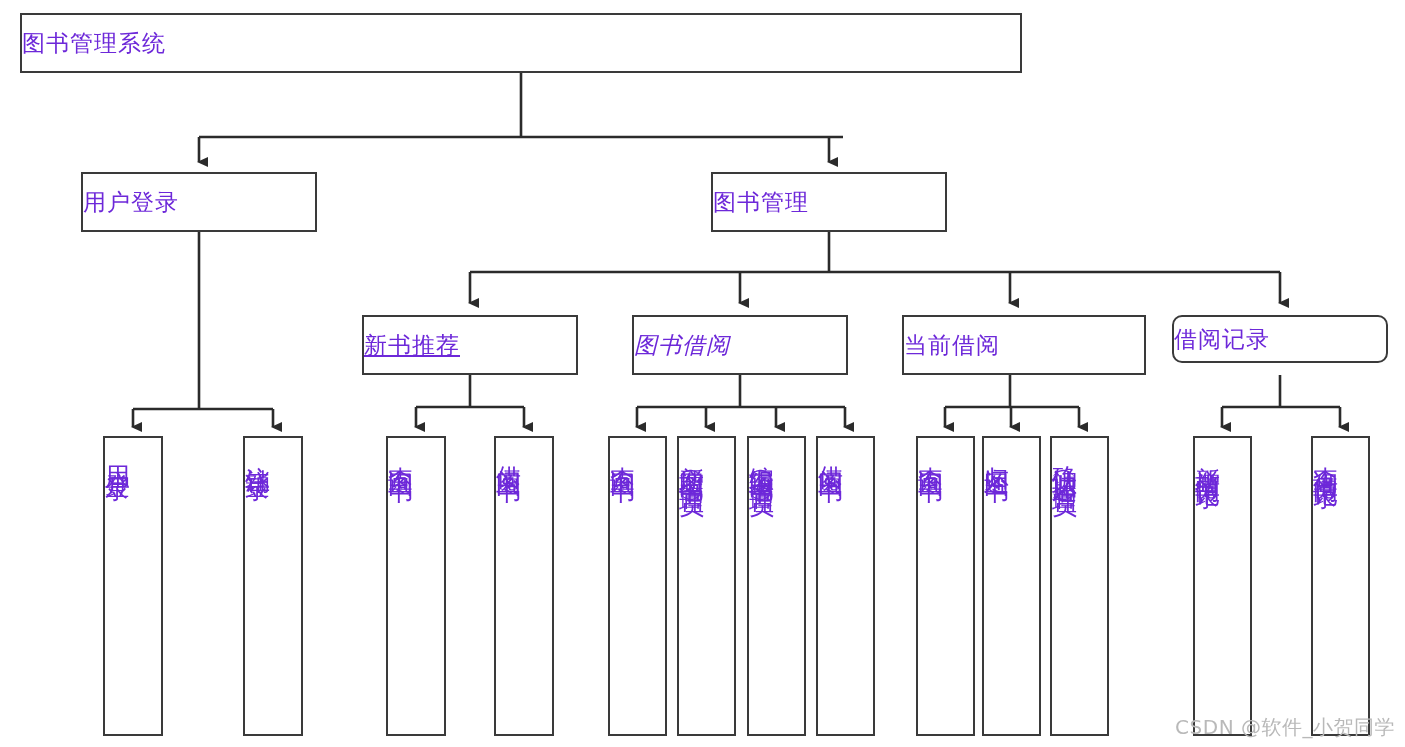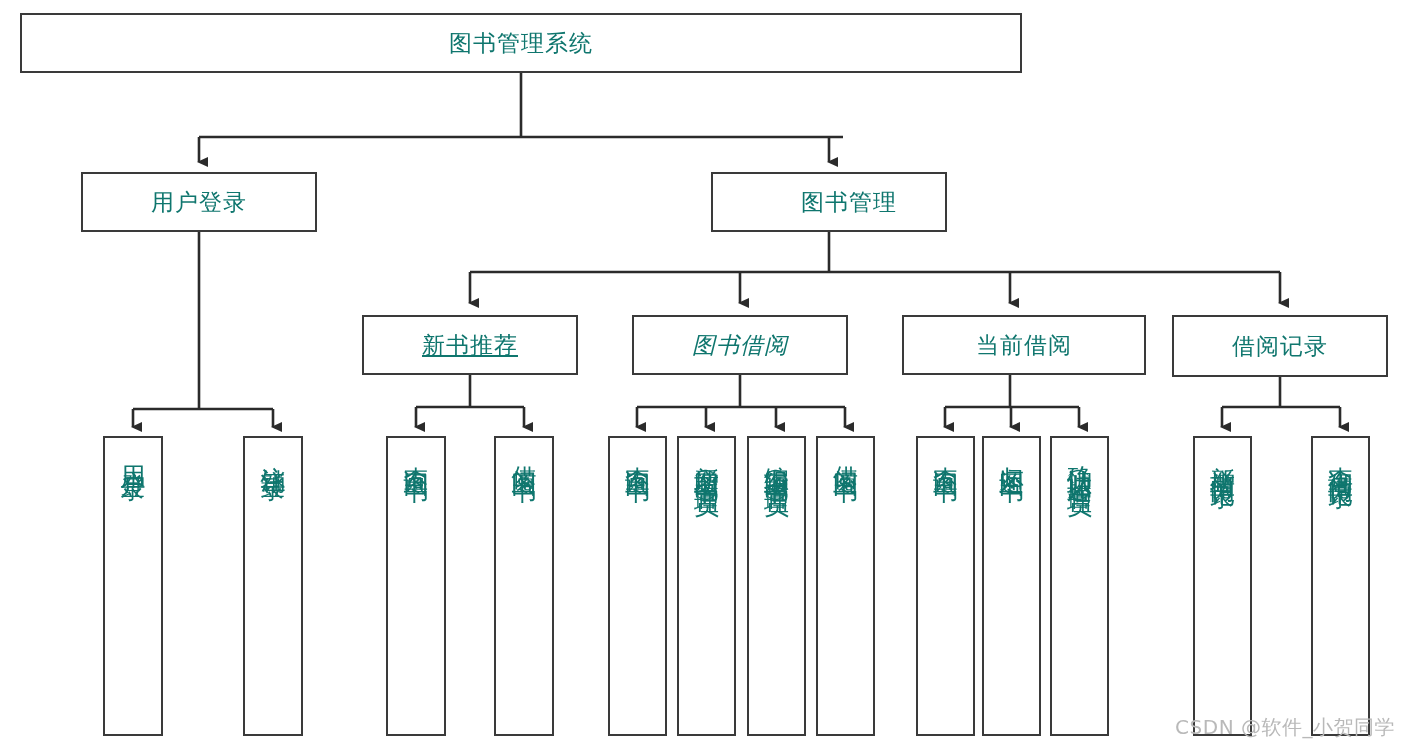--- a/index.html
+++ b/index.html
@@ -10,22 +10,22 @@
   #stage{position:relative;width:1405px;height:747px;background:#ffffff;}
   svg#edges{position:absolute;left:0;top:0;width:1405px;height:747px;}
 
   .node{
     position:absolute;
     box-sizing:border-box;
     background:#ffffff;
     border:2.5px solid #3a3a3a;
     display:flex;
     align-items:center;
-    justify-content:center;
-    color:#0f766e;
+    justify-content:flex-start;
+    color:#6d28d9;
   }
   .node .lbl{
     display:block;
     text-align:center;
     line-height:1.15;
     letter-spacing:1px;
   }
   .node.h .lbl{font-size:23px;}
   .node.v{align-items:flex-start;padding-top:8px;}
   .node.v .lbl{
@@ -100,34 +100,34 @@
     </g>
   </svg>
 
   <div class="node h" style="left:20px;top:13px;width:1002px;height:60px;">
     <span class="lbl">图书管理系统</span>
   </div>
 
   <div class="node h" style="left:81px;top:172px;width:236px;height:60px;">
     <span class="lbl">用户登录</span>
   </div>
-  <div class="node h" style="left:711px;top:172px;width:236px;height:60px;padding-left:40px;">
+  <div class="node h" style="left:711px;top:172px;width:236px;height:60px;">
     <span class="lbl">图书管理</span>
   </div>
 
   <div class="node h" style="left:362px;top:315px;width:216px;height:60px;text-decoration:underline;">
     <span class="lbl">新书推荐</span>
   </div>
   <div class="node h" style="left:632px;top:315px;width:216px;height:60px;font-style:italic;">
     <span class="lbl">图书借阅</span>
   </div>
   <div class="node h" style="left:902px;top:315px;width:244px;height:60px;">
     <span class="lbl">当前借阅</span>
   </div>
-  <div class="node h" style="left:1172px;top:315px;width:216px;height:62px;">
+  <div class="node h" style="left:1172px;top:315px;width:216px;height:48px;border-radius:10px;">
     <span class="lbl">借阅记录</span>
   </div>
 
   <div class="node v" style="left:103px;top:436px;width:60px;height:300px;">
     <span class="lbl">用户登录</span>
   </div>
   <div class="node v" style="left:243px;top:436px;width:60px;height:300px;">
     <span class="lbl">注销登录</span>
   </div>
 

